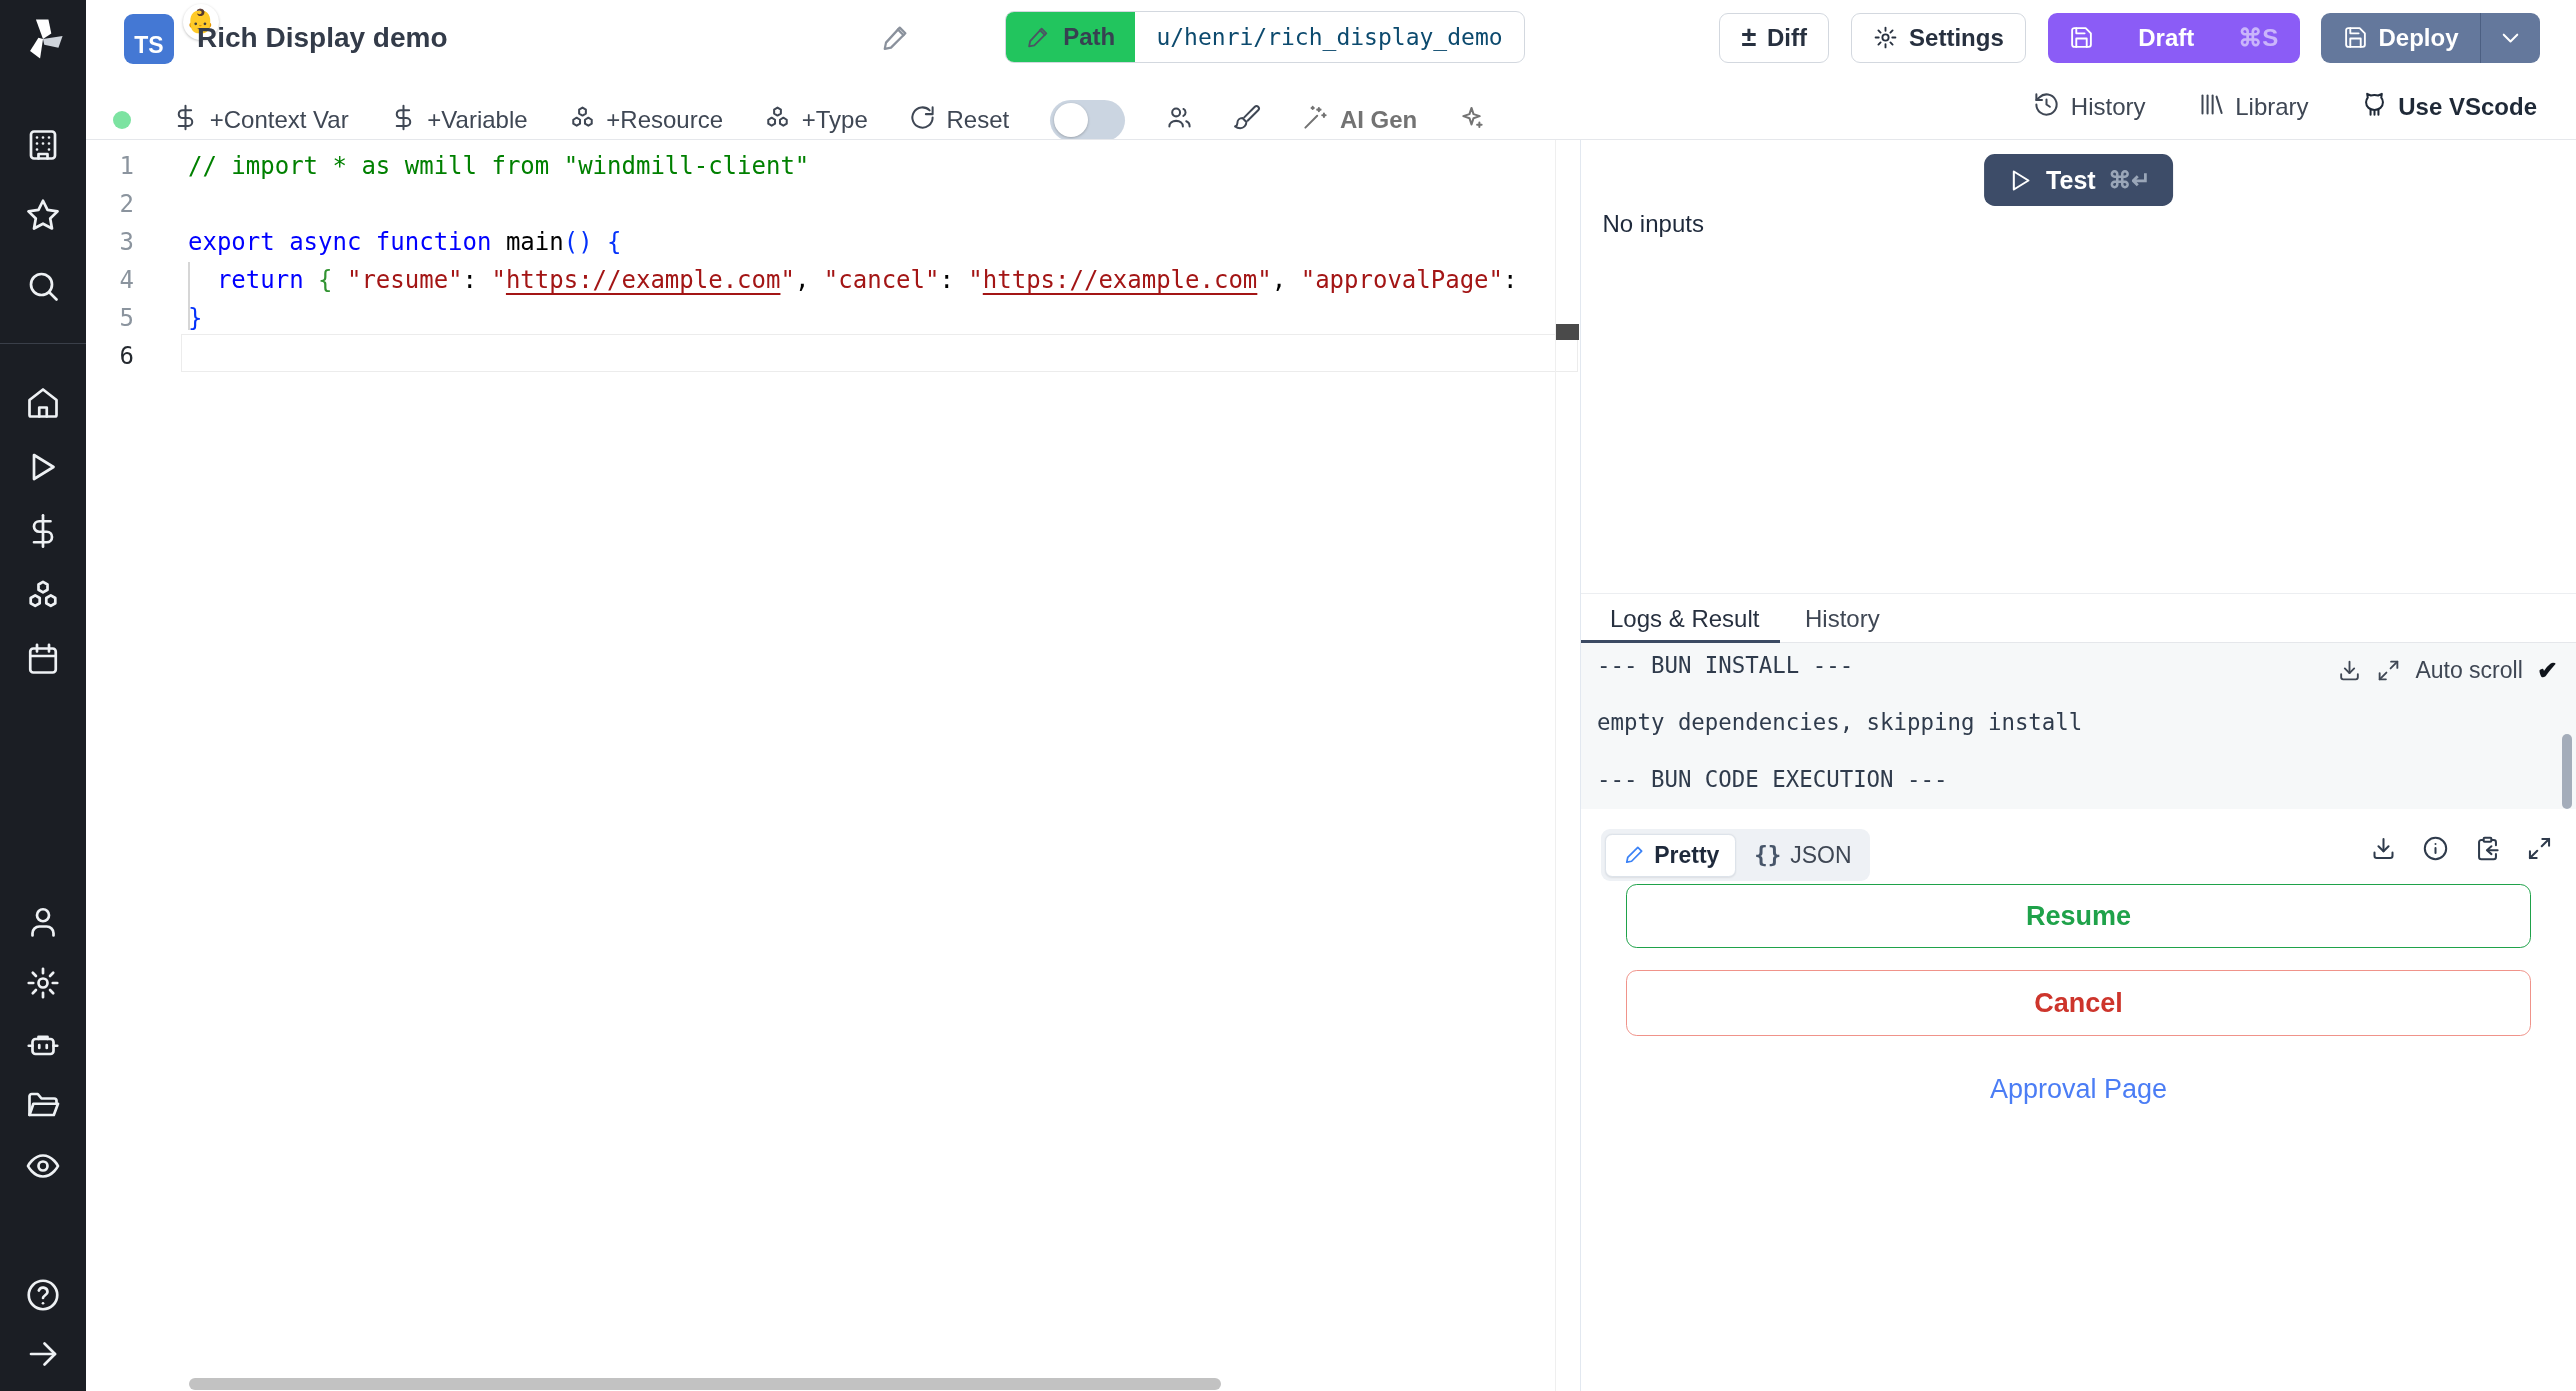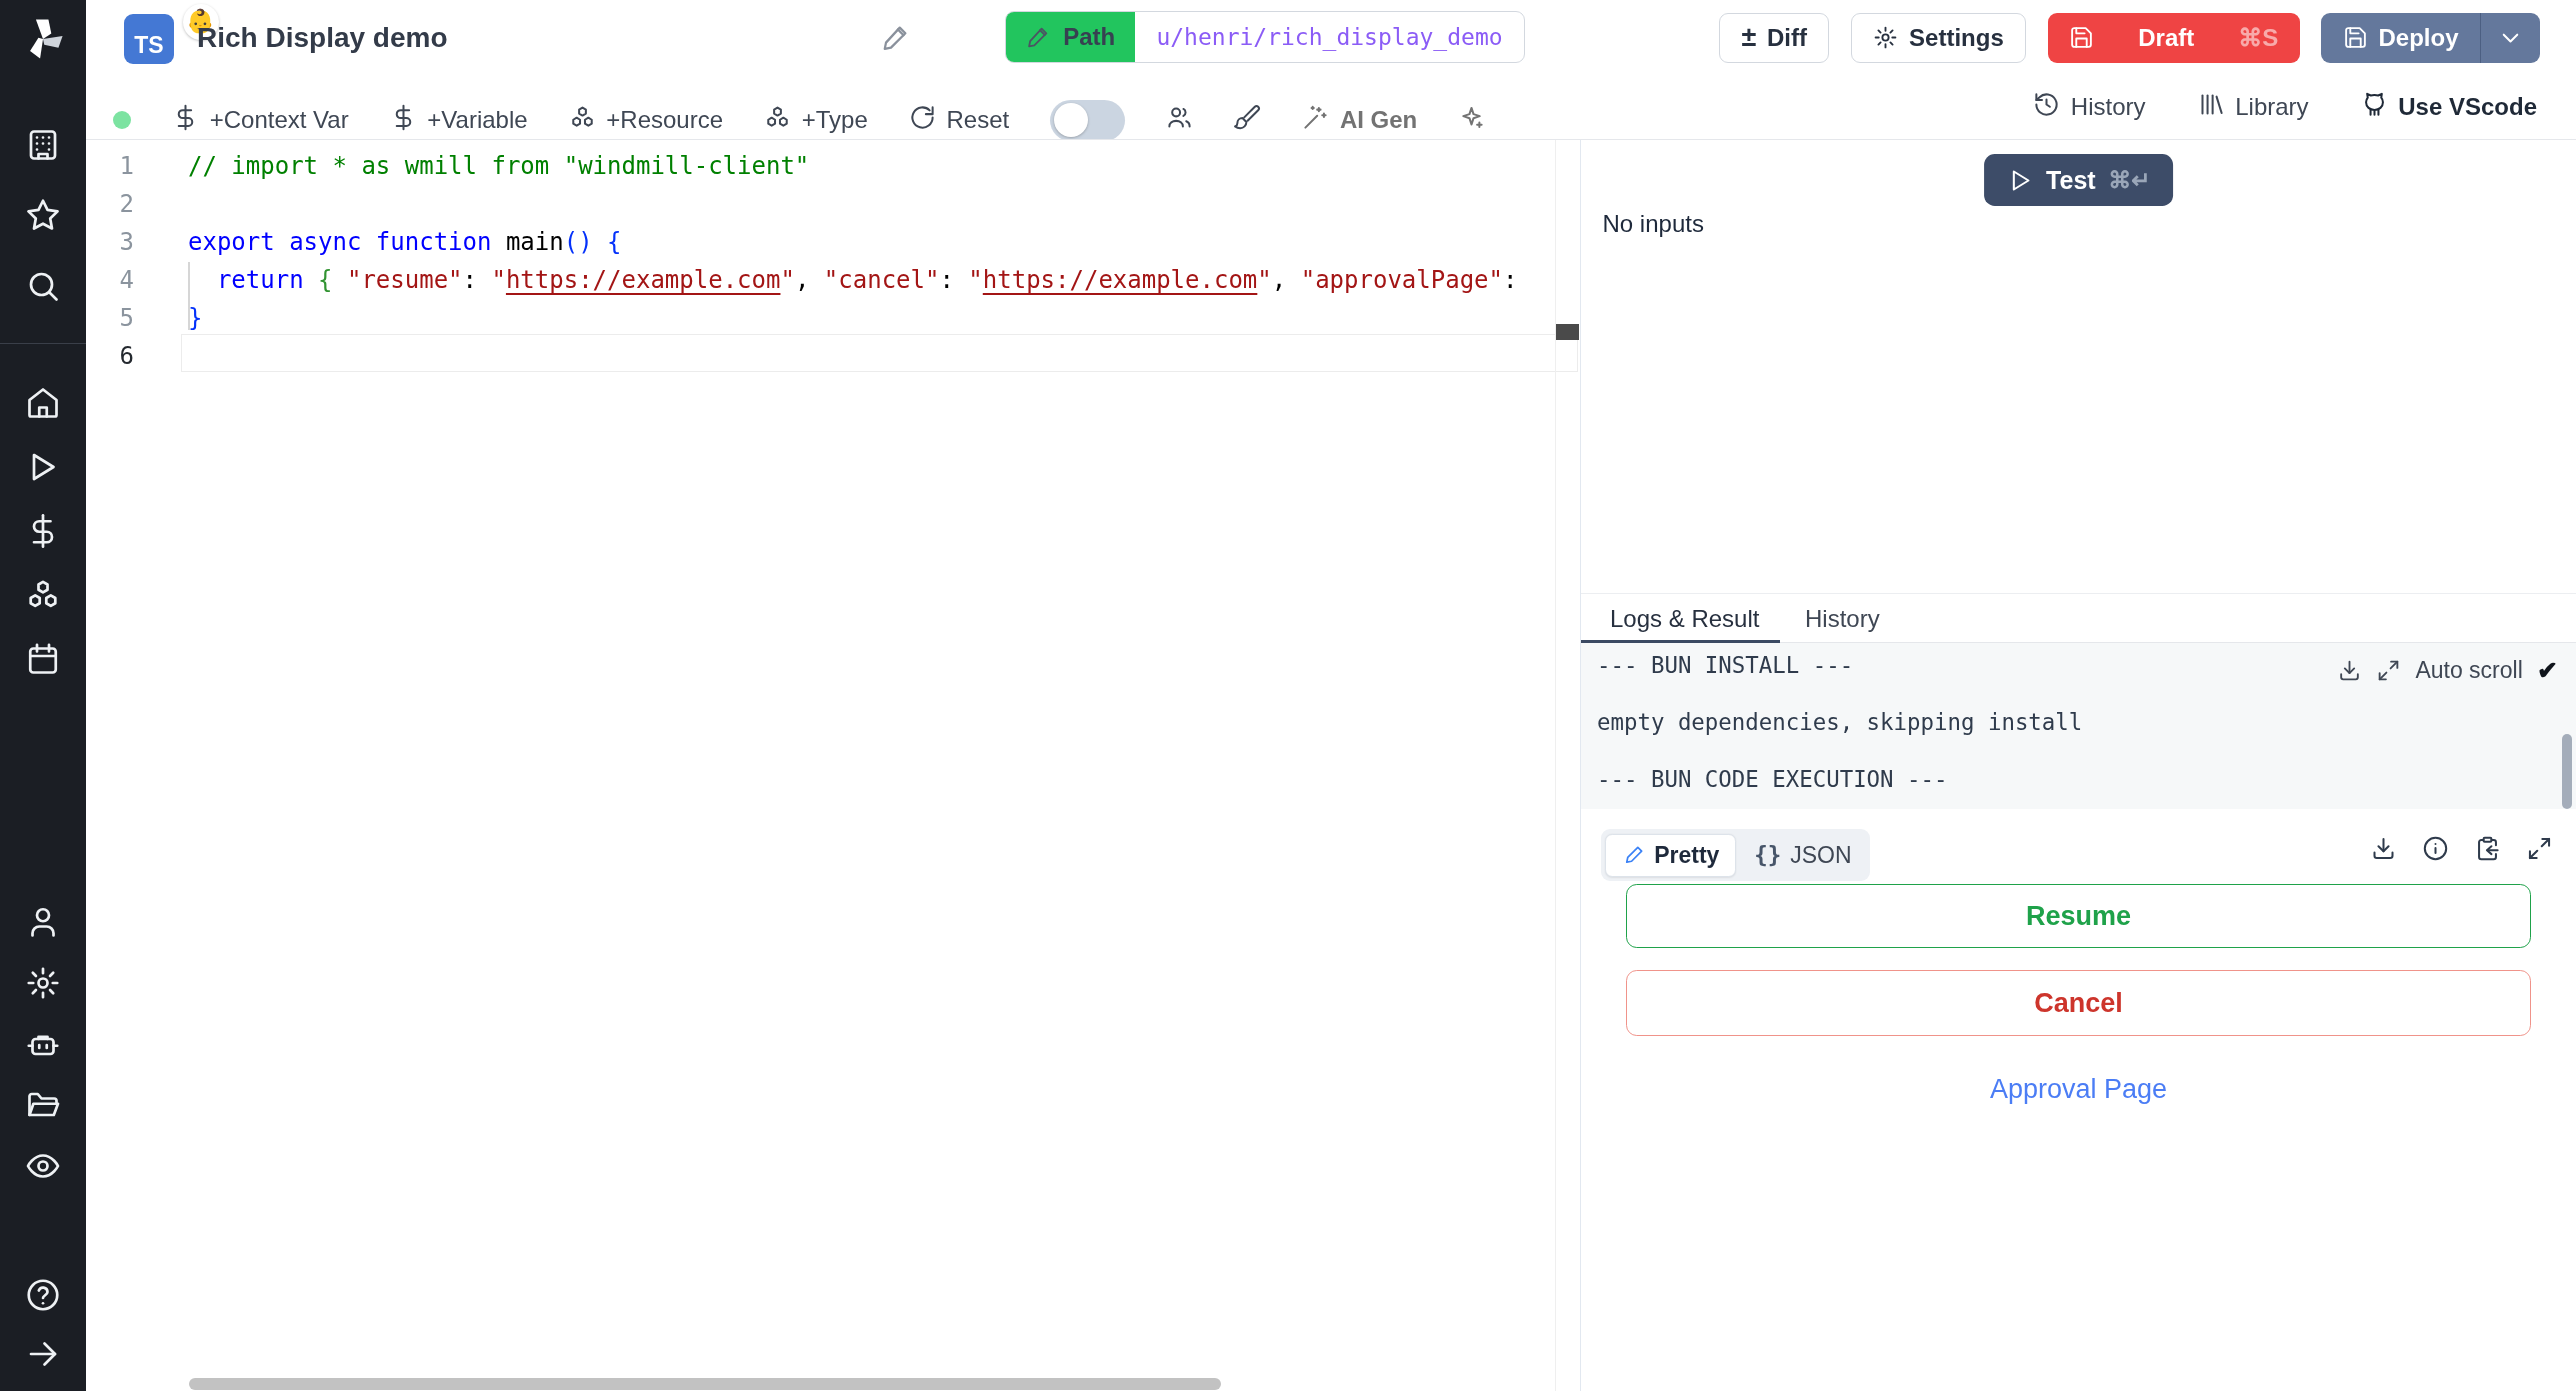--- a/index.html
+++ b/index.html
@@ -26,27 +26,27 @@
     box-shadow:0 0.9px 2.7px rgba(0,0,0,.25); }
   .page-title { position:absolute; left:111px; top:21.5px; font-size:28px; font-weight:600; color:#333b49; }
   .edit-pencil { position:absolute; left:795px; top:21.5px; width:30px; height:30px; color:#8a919c; cursor:pointer; }
   .edit-pencil svg{ width:30px; height:30px; }
   .path-pill { position:absolute; left:919px; top:10.7px; height:52px; display:flex; align-items:stretch;
     border:0.9px solid #d3d8df; border-radius:9px; overflow:hidden; background:#fff; }
   .path-left { display:flex; align-items:center; gap:12.5px; background:#22c55e; padding:0 19.7px;
     font-size:24px; font-weight:600; color:#374151; }
   .path-left svg { width:25px; height:25px; color:#4b5563; }
   .path-value { display:flex; align-items:center; padding:0 21.5px; font-family:"DejaVu Sans Mono", monospace;
-    font-size:23px; color:#8b5cf6;text-align:right; }
+    font-size:23px; color:#0c4a6e;text-align:right; }
   .hdr-btns { position:absolute; right:36px; top:12.5px; display:flex; gap:21.5px; }
   .btn { display:flex; align-items:center; gap:10.7px; height:50px; padding:0 21.5px; border-radius:9px;
     font-size:24px; font-weight:600; cursor:pointer; }
   .btn svg { width:25px; height:25px; }
   .btn-ghost { background:#fff; border:0.9px solid #d3d8df; color:#27303f; }
-  .btn-accent { background:#ef4444; color:#fff; border:none;gap:44px; }
+  .btn-accent { background:#8b5cf6; color:#fff; border:none;gap:44px; }
   .shortcut { color:rgba(255,255,255,.55); font-weight:600; }
   .pm-glyph { font-size:27px; font-weight:600; line-height:1; }
   .deploy-split { display:flex; align-items:stretch; background:#64789c; border-radius:9px; overflow:hidden; }
   .deploy-main { display:flex; align-items:center; gap:10.7px; padding:0 21.5px; color:#fff;
     font-size:24px; font-weight:600; height:50px; cursor:pointer; }
   .deploy-main svg { width:25px; height:25px; }
   .deploy-caret { display:flex; align-items:center; padding:0 16px; border-left:1.8px solid #4c5f82;
     color:#fff; cursor:pointer; }
   .deploy-caret svg { width:27px; height:27px; }
 

